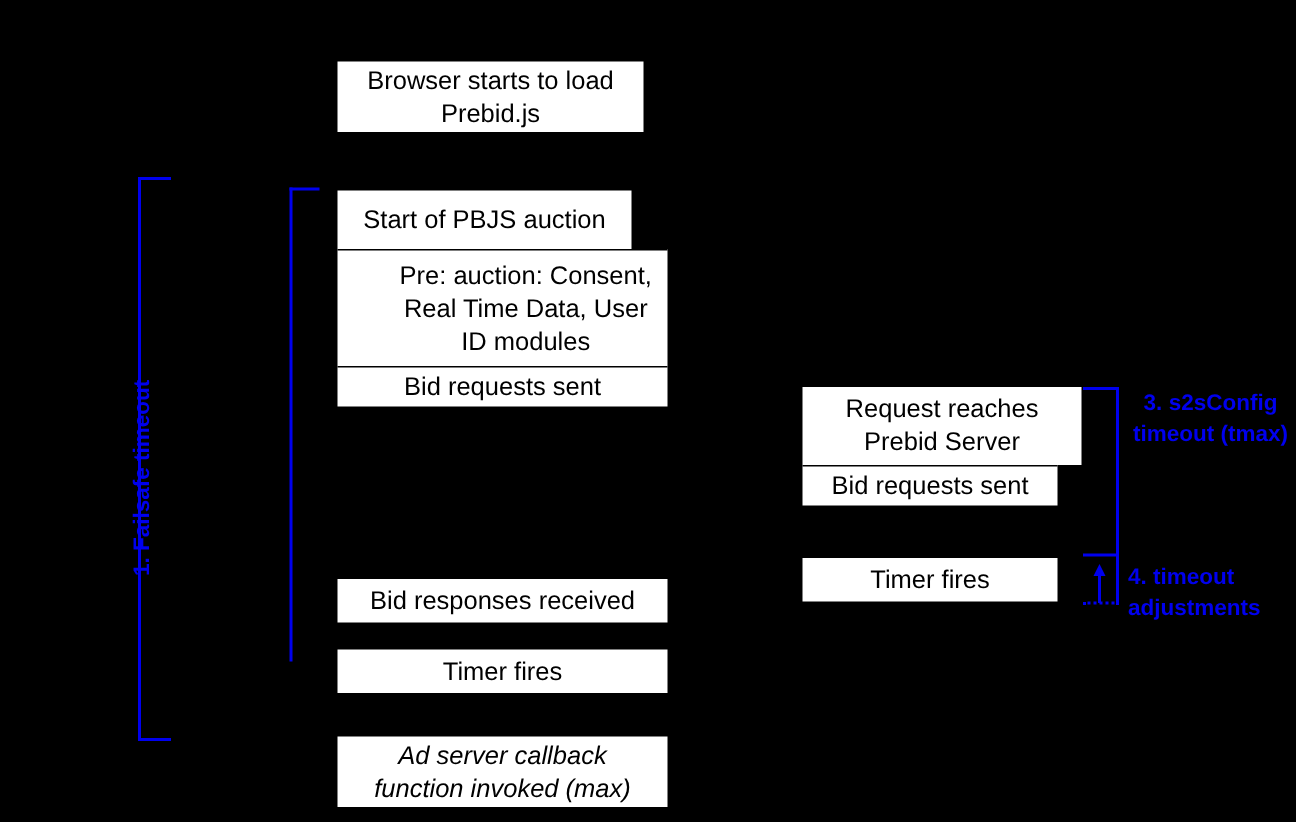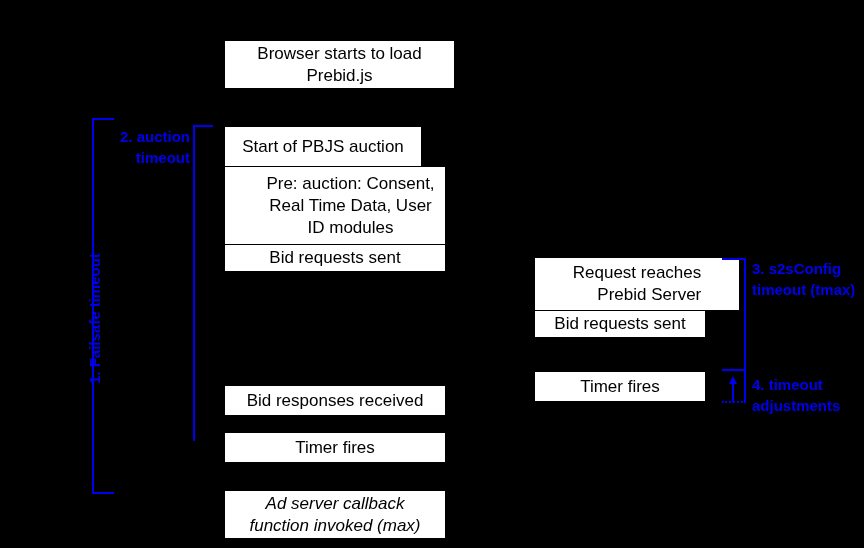--- a/index.html
+++ b/index.html
@@ -82,59 +82,57 @@
     border-left: 4px solid transparent;
     border-right: 4px solid transparent;
     border-bottom: 8px solid #0000ee;
   }
 </style>
 </head>
 <body>
 
 <div id="canvas">
 
-  <div class="box" style="left:225px; top:41px; width:229px; height:47px;">Browser starts to load
+  <div class="box" style="left:225px; top:41px; width:204px; height:47px;">Browser starts to load
 Prebid.js</div>
 
   <div class="box" style="left:225px; top:127px; width:196px; height:39px;">Start of PBJS auction</div>
 
   <div class="box box-sep" style="left:225px; top:166px; width:220px; height:78px;padding-left:35px;">Pre: auction: Consent,
 Real Time Data, User
 ID modules</div>
 
   <div class="box box-sep" style="left:225px; top:244px; width:220px; height:27px;">Bid requests sent</div>
 
   <div class="box" style="left:225px; top:386px; width:220px; height:29px;">Bid responses received</div>
 
   <div class="box" style="left:225px; top:433px; width:220px; height:29px;">Timer fires</div>
 
   <div class="box" style="left:225px; top:491px; width:220px; height:47px;font-style:italic;">Ad server callback
 function invoked (max)</div>
 
-  <div class="box" style="left:535px; top:258px; width:204px; height:52px;text-align:right;">Request reaches
+  <div class="box" style="left:535px; top:258px; width:186px; height:52px;">Request reaches
 Prebid Server</div>
 
   <div class="box box-sep" style="left:535px; top:310px; width:170px; height:27px;">Bid requests sent</div>
 
   <div class="box" style="left:535px; top:372px; width:170px; height:29px;">Timer fires</div>
 
   <div class="vline" style="left:92px; top:118px; height:376px;"></div>
   <div class="hline" style="left:92px; top:118px; width:22px;"></div>
   <div class="hline" style="left:92px; top:492px; width:22px;"></div>
   <div class="blue-label rot" style="left:84px; top:384px;">1. Failsafe timeout</div>
 
   <div class="vline" style="left:193px; top:125px; height:316px;"></div>
   <div class="hline" style="left:193px; top:125px; width:20px;"></div>
-  <div class="blue-label" style="left:110px; top:126px; width:80px; text-align:right;">2. auction
-timeout</div>
 
   <div class="vline" style="left:744px; top:258px; height:113px;"></div>
   <div class="hline" style="left:722px; top:258px; width:24px;"></div>
   <div class="hline" style="left:722px; top:369px; width:24px;"></div>
-  <div class="blue-label" style="left:752px; top:258px; width:110px;">3. s2sConfig
+  <div class="blue-label" style="left:752px; top:258px; width:110px;text-align:center;">3. s2sConfig
 timeout (tmax)</div>
 
   <div class="vline" style="left:744px; top:369px; height:33px;"></div>
   <div class="dotline" style="left:722px; top:401px; width:24px;"></div>
   <div class="arrow-up" style="left:729px; top:376px; width:8px; height:26px;">
     <div class="head"></div>
     <div class="shaft" style="height:20px;"></div>
   </div>
   <div class="blue-label" style="left:752px; top:374px; width:110px;">4. timeout
 adjustments</div>

